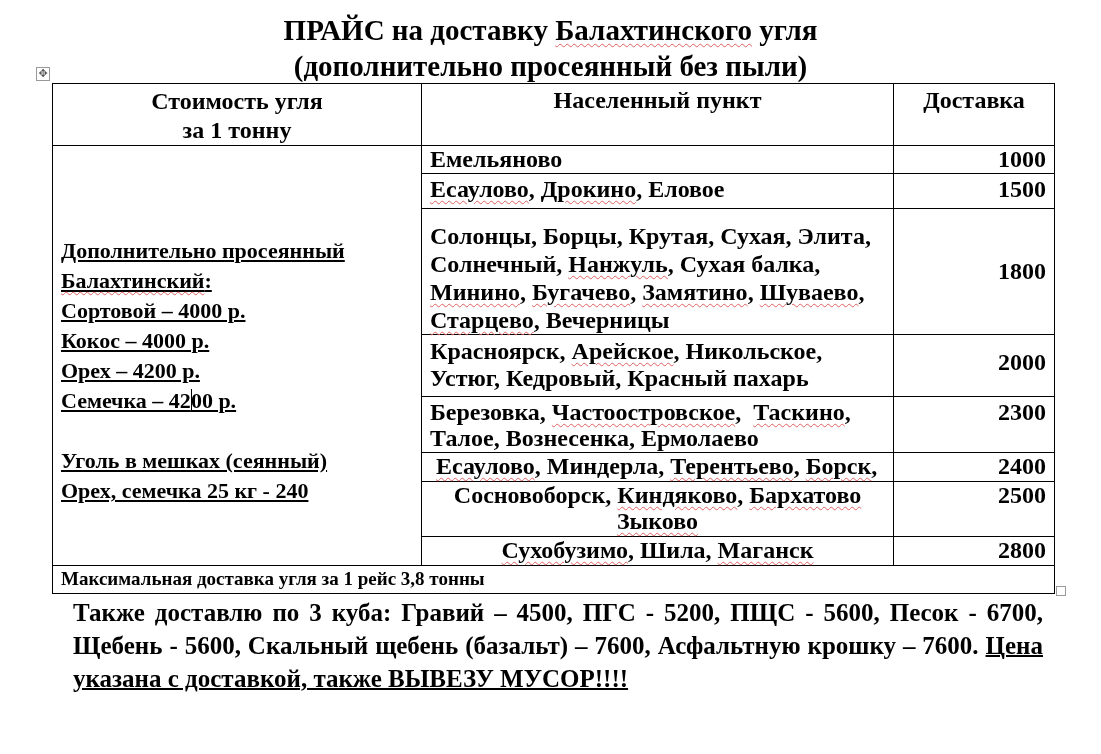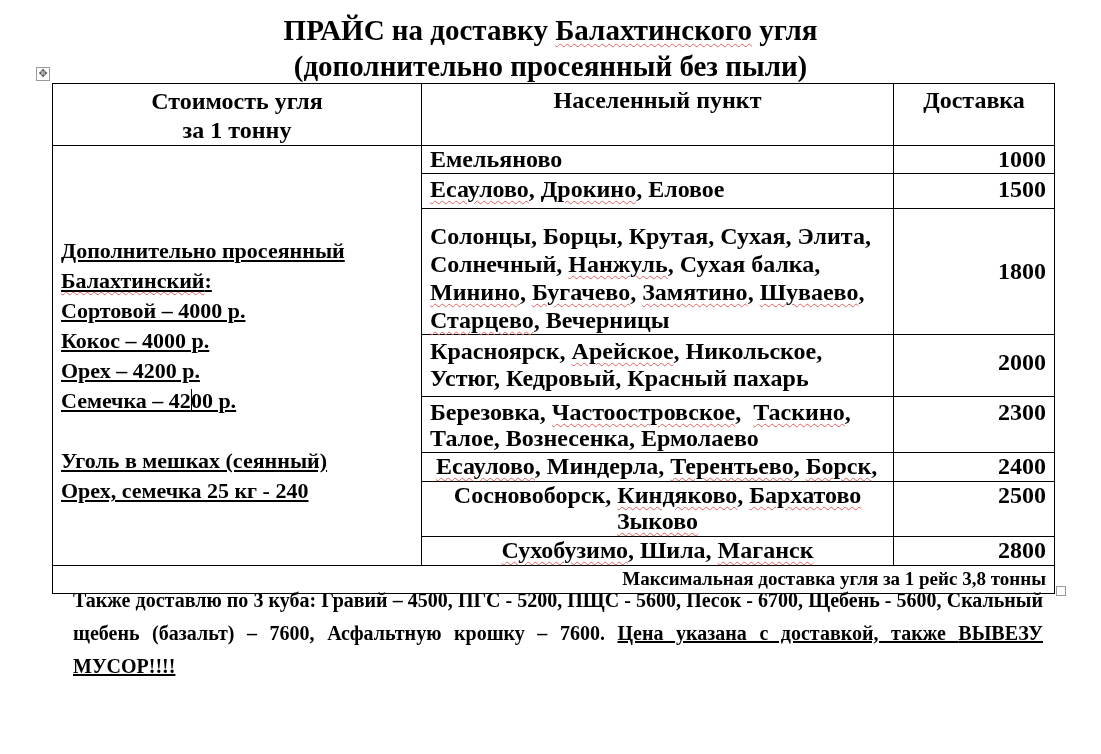--- a/index.html
+++ b/index.html
@@ -15,23 +15,23 @@
   table { position:absolute; left:52px; top:83px; border-collapse:collapse; table-layout:fixed; }
   td { border:1.5px solid #000; padding:0 8px; vertical-align:top; font-size:24px; line-height:27px; }
   col.c1 { width:369px; } col.c2 { width:472px; } col.c3 { width:161px; }
   .hdr { text-align:center; }
   .hdr1 { padding-top:3px; line-height:29px; }
   .hdr2 { padding-top:3px; }
   .num { text-align:right; }
   .left-cell { text-align:left; vertical-align:top; font-size:22px; line-height:30px; padding-top:90px;text-decoration:underline; }
   .left-cell .gap { height:30px; }
   .ctr { text-align:center;margin-top:12px; }
-  .bottom-note { text-align:right; font-size:19px; line-height:26px; }
+  .bottom-note { text-align:left; font-size:19px; line-height:26px; }
   .sp { text-decoration: underline wavy #e06060; text-decoration-thickness:1px; text-underline-offset:3px; }
-  .para { position:absolute; left:73px; top:584px; width:970px; font-size:20px; line-height:33px; text-align:justify; }
+  .para { position:absolute; left:73px; top:596px; width:970px; font-size:25px; line-height:33px; text-align:justify; }
   .u { text-decoration: underline; text-decoration-thickness:2px; }
   .cursor { display:inline-block; width:1px; height:22px; background:#000; vertical-align:-3px; margin:0 -1px 0 0; }
 </style>
 </head>
 <body>
 
 <div class="title" id="t1"><span>ПРАЙС на доставку </span><span class="sp">Балахтинского</span><span> угля</span></div>
 <div class="title" id="t2">(дополнительно просеянный без пыли)</div>
 
 <div class="move-handle">✥</div>

